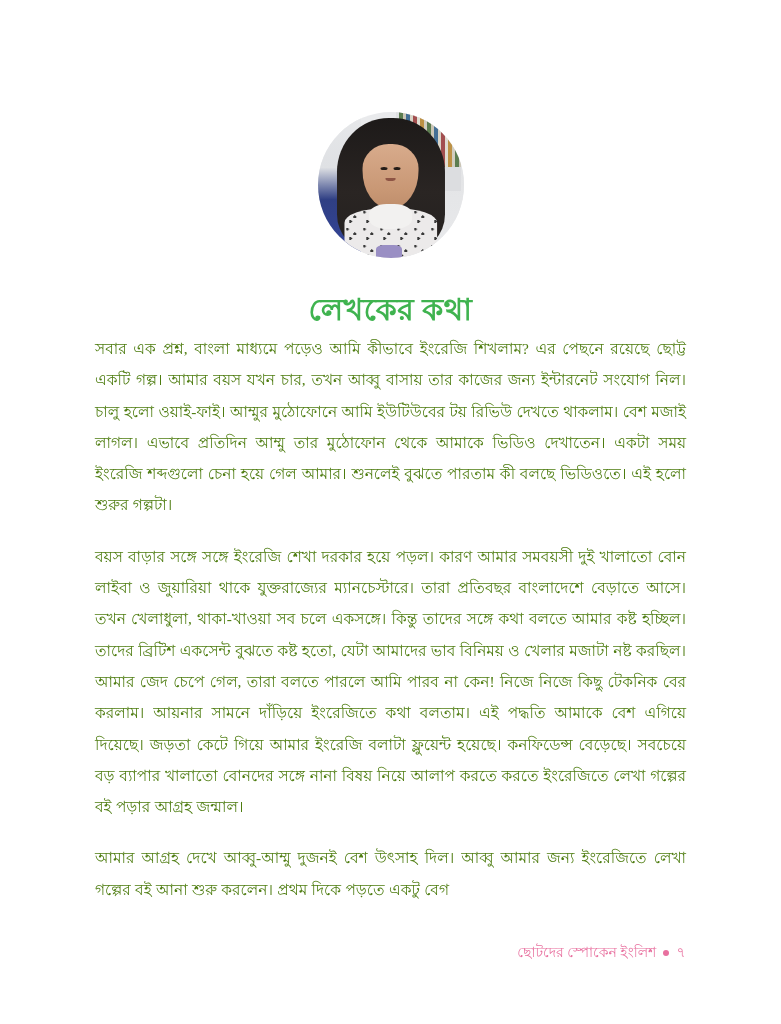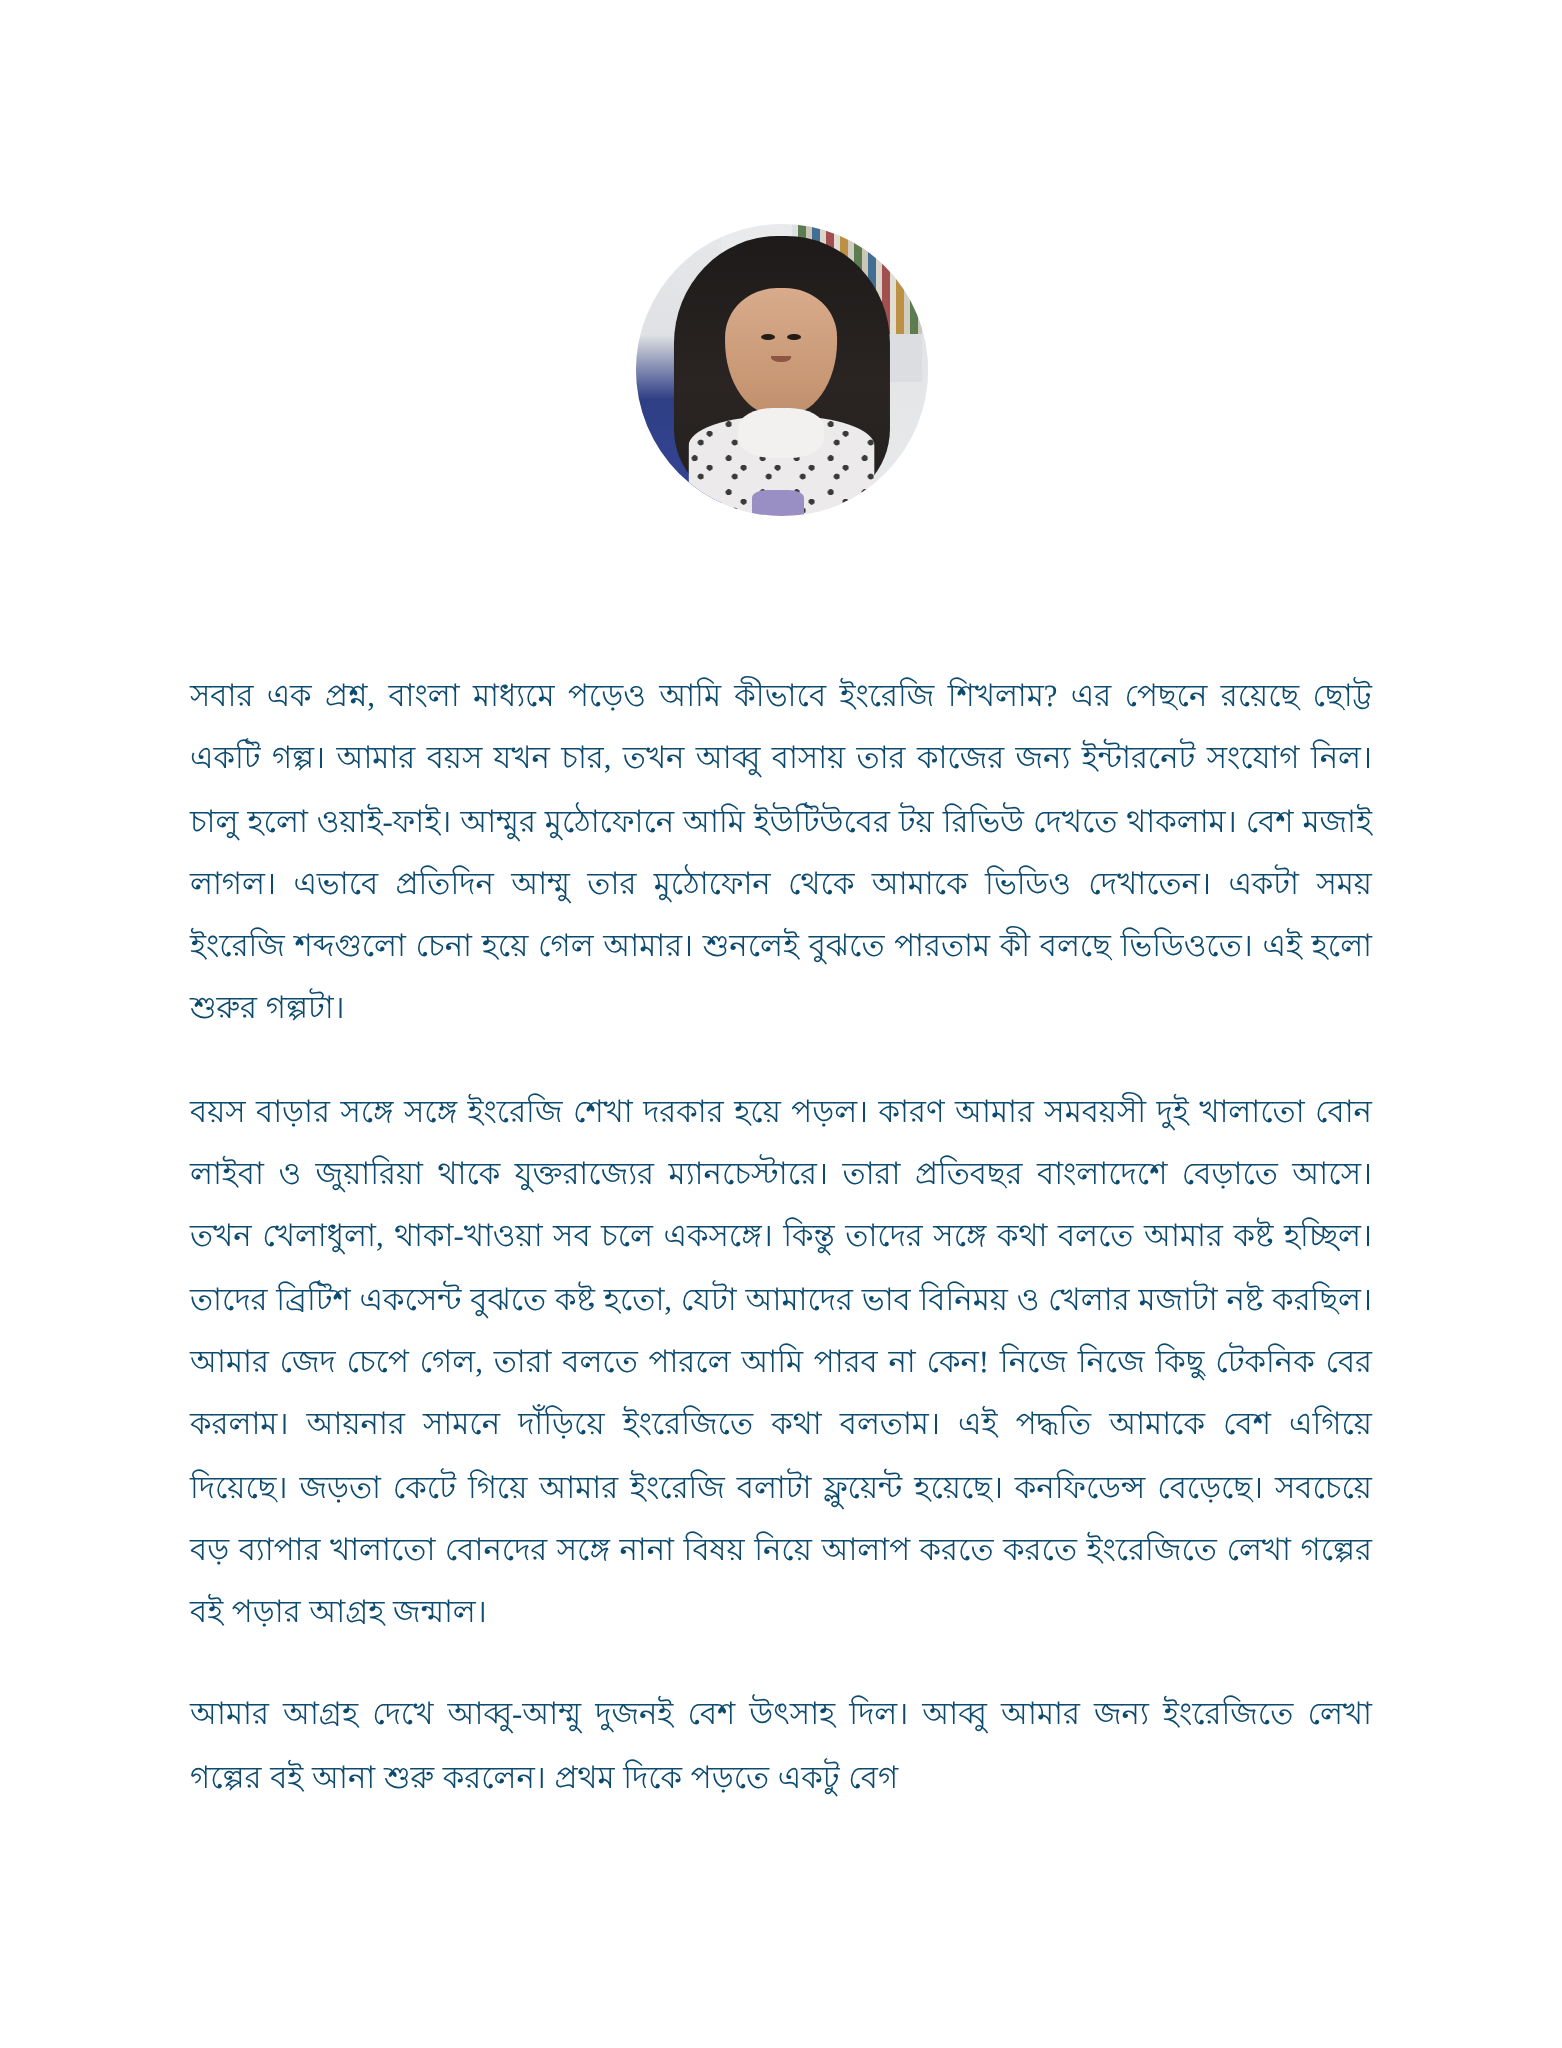--- a/index.html
+++ b/index.html
@@ -171,21 +171,21 @@
   .body-col {
     position: absolute;
     top: 333px;
     left: 95px;
     width: 591px;
   }
   .para {
     margin: 0 0 20px 0;
     font-size: 15.4px;
     line-height: 31.3px;
-    color: #0c4a6e;
+    color: #4d7c0f;
     text-align: justify;
     text-justify: inter-word;
     word-spacing: .5px;
     font-family: "Liberation Serif", "DejaVu Serif", serif;
   }
   .para:last-child { margin-bottom: 12px; }
 
   
   .footer {
     position: absolute;
@@ -226,21 +226,25 @@
         <div class="ph-eye l"></div>
         <div class="ph-eye r"></div>
         <div class="ph-smile"></div>
       </div>
       <div class="ph-collar"></div>
       <div class="ph-neckfrill"></div>
       <div class="ph-purple"></div>
     </div>
   </div>
 
+  <h1 class="heading">লেখকের কথা</h1>
 
   <div class="body-col">
     <p class="para">সবার এক প্রশ্ন, বাংলা মাধ্যমে পড়েও আমি কীভাবে ইংরেজি শিখলাম? এর পেছনে রয়েছে ছোট্ট একটি গল্প। আমার বয়স যখন চার, তখন আব্বু বাসায় তার কাজের জন্য ইন্টারনেট সংযোগ নিল। চালু হলো ওয়াই-ফাই। আম্মুর মুঠোফোনে আমি ইউটিউবের টয় রিভিউ দেখতে থাকলাম। বেশ মজাই লাগল। এভাবে প্রতিদিন আম্মু তার মুঠোফোন থেকে আমাকে ভিডিও দেখাতেন। একটা সময় ইংরেজি শব্দগুলো চেনা হয়ে গেল আমার। শুনলেই বুঝতে পারতাম কী বলছে ভিডিওতে। এই হলো শুরুর গল্পটা।</p>
     <p class="para">বয়স বাড়ার সঙ্গে সঙ্গে ইংরেজি শেখা দরকার হয়ে পড়ল। কারণ আমার সমবয়সী দুই খালাতো বোন লাইবা ও জুয়ারিয়া থাকে যুক্তরাজ্যের ম্যানচেস্টারে। তারা প্রতিবছর বাংলাদেশে বেড়াতে আসে। তখন খেলাধুলা, থাকা-খাওয়া সব চলে একসঙ্গে। কিন্তু তাদের সঙ্গে কথা বলতে আমার কষ্ট হচ্ছিল। তাদের ব্রিটিশ একসেন্ট বুঝতে কষ্ট হতো, যেটা আমাদের ভাব বিনিময় ও খেলার মজাটা নষ্ট করছিল। আমার জেদ চেপে গেল, তারা বলতে পারলে আমি পারব না কেন! নিজে নিজে কিছু টেকনিক বের করলাম। আয়নার সামনে দাঁড়িয়ে ইংরেজিতে কথা বলতাম। এই পদ্ধতি আমাকে বেশ এগিয়ে দিয়েছে। জড়তা কেটে গিয়ে আমার ইংরেজি বলাটা ফ্লুয়েন্ট হয়েছে। কনফিডেন্স বেড়েছে। সবচেয়ে বড় ব্যাপার খালাতো বোনদের সঙ্গে নানা বিষয় নিয়ে আলাপ করতে করতে ইংরেজিতে লেখা গল্পের বই পড়ার আগ্রহ জন্মাল।</p>
     <p class="para">আমার আগ্রহ দেখে আব্বু-আম্মু দুজনই বেশ উৎসাহ দিল। আব্বু আমার জন্য ইংরেজিতে লেখা গল্পের বই আনা শুরু করলেন। প্রথম দিকে পড়তে একটু বেগ</p>
   </div>
 
+  <div class="footer">
+    <span>ছোটদের স্পোকেন ইংলিশ</span><span class="dot"></span><span class="pg">৭</span>
+  </div>
 
 </div>
 
 </body></html>

